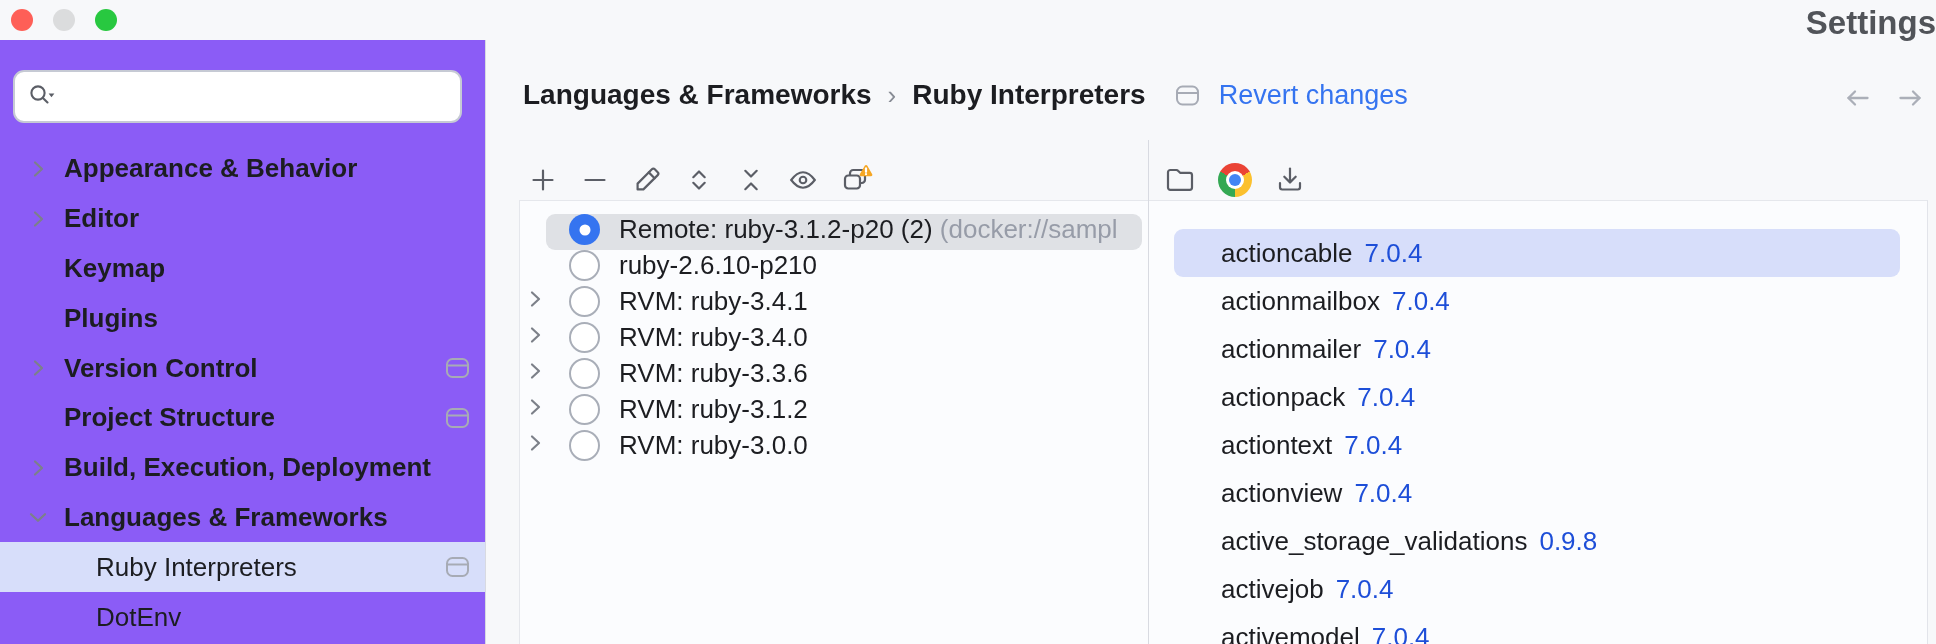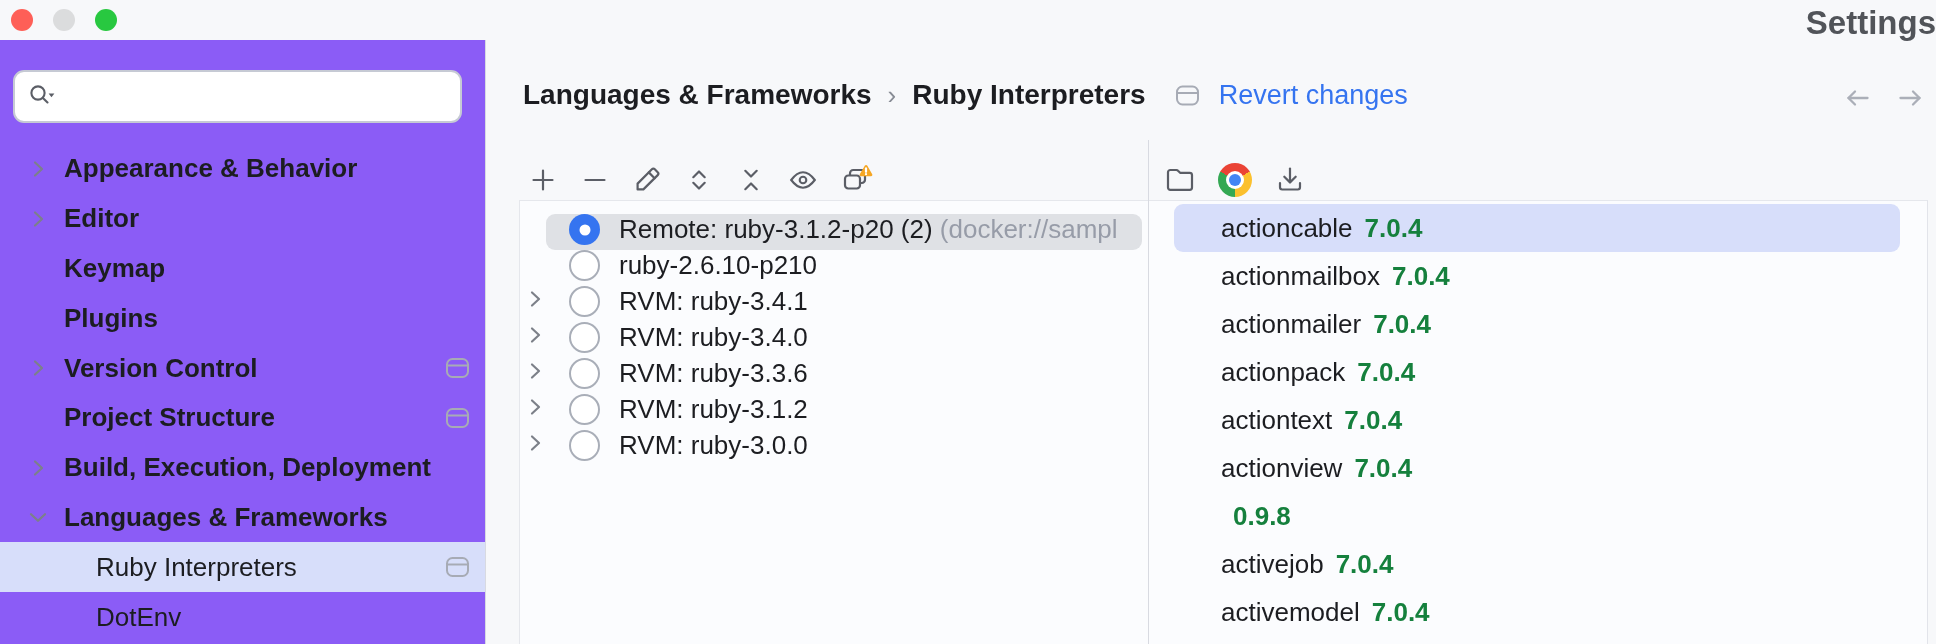--- a/index.html
+++ b/index.html
@@ -61,27 +61,27 @@
   .radio { width:31px; height:31px; border-radius:50%; background:#FFF;
            border:2px solid #A9AEB8; margin-left:19px; flex:none; }
   .radio.on { background:#3574F0; border:none; position:relative; }
   .radio.on::after { content:""; position:absolute; left:50%; top:50%; width:11px; height:11px;
                      border-radius:50%; background:#FFF; transform:translate(-50%,-50%); }
   .ilabel { margin-left:19px; white-space:nowrap; overflow:hidden; flex:1; margin-right:8px; }
   .isuffix { color:#979CA8; }
 
   .glist { position:absolute; left:1149px; top:200px; right:8px; bottom:0;
            background:#FBFCFE; border-top:1px solid #E5E7EC; border-right:1px solid #E2E4EA;
-           padding-top:3px; overflow:hidden; }
+           padding-top:28px; overflow:hidden; }
   .grow { position:relative; height:48px; display:flex; align-items:center;
           padding-left:72px; font-size:26px; }
   .grow > * { position:relative; z-index:1; }
   .grow.selected::before { content:""; position:absolute; left:25px; right:27px; top:0; bottom:0;
                            background:#D7DEFA; border-radius:9px; z-index:0; }
-  .gver { color:#15803d; margin-left:12px;font-weight:bold; }
+  .gver { color:#1d4ed8; margin-left:12px; }
 
   
   .chrome { position:relative; width:34px; height:34px; border-radius:50%;
             background:conic-gradient(from 60deg,#FBC02D 0 120deg,#34A853 120deg 240deg,#EA4335 240deg 360deg); }
   .chrome::before { content:""; position:absolute; inset:8px; background:#FFF; border-radius:50%; }
   .chrome::after  { content:""; position:absolute; inset:11px; background:#4285F4; border-radius:50%; }
 
   svg { display:block; }
 </style>
 </head>
@@ -363,20 +363,21 @@
   </div>
       <div class="grow">
     <span class="gname">actiontext</span>
     <span class="gver">7.0.4</span>
   </div>
       <div class="grow">
     <span class="gname">actionview</span>
     <span class="gver">7.0.4</span>
   </div>
       <div class="grow">
+    <span class="gname">active_storage_validations</span>
     <span class="gver">0.9.8</span>
   </div>
       <div class="grow">
     <span class="gname">activejob</span>
     <span class="gver">7.0.4</span>
   </div>
       <div class="grow">
     <span class="gname">activemodel</span>
     <span class="gver">7.0.4</span>
   </div>

